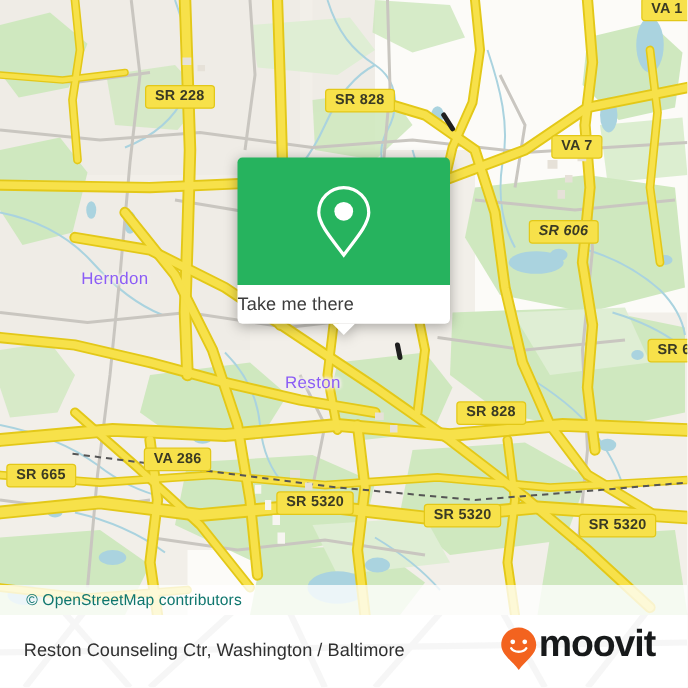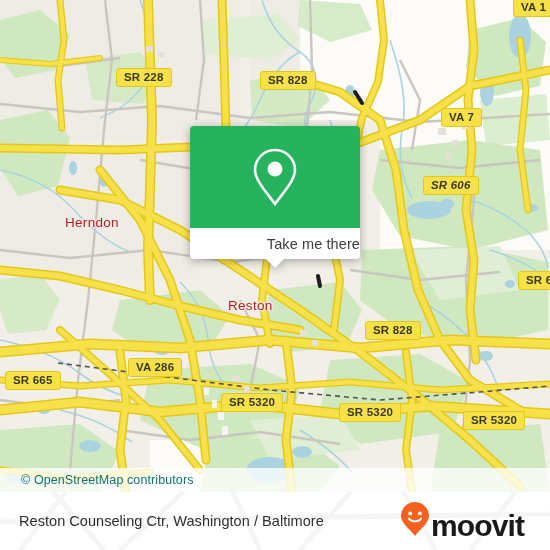--- a/index.html
+++ b/index.html
@@ -21,21 +21,21 @@
     left: 0; top: 0;
     width: 550px; height: 492px;
     background: #f2efe9;
     overflow: hidden;
   }
   #map-canvas { position: absolute; left:0; top:0; width:550px; height:492px; }
 
   
   .place-label {
     position: absolute;
-    color: #b91c1c;
+    color: #8b5cf6;
     font-size: 13.5px;
     letter-spacing: .3px;
     white-space: nowrap;
     text-shadow:
       -1.5px 0 2px #f2efe9, 1.5px 0 2px #f2efe9,
       0 -1.5px 2px #f2efe9, 0 1.5px 2px #f2efe9,
       0 0 4px #f2efe9;
     pointer-events: none;
   }
 
@@ -69,21 +69,21 @@
     align-items: center;
     justify-content: center;
   }
   #popup-head svg { display:block; }
   #popup-foot {
     height: 31px;
     background: #ffffff;
     border-radius: 0 0 4px 4px;
     display: flex;
     align-items: center;
-    justify-content: flex-end;
+    justify-content: flex-start;
     position: relative;
   }
   #popup-foot-label {
     font-size: 14.5px;
     color: #3c3c3c;
     letter-spacing: .1px;
   }
   #popup-tail {
     position: absolute;
     left: 50%; top: 31px;
@@ -131,21 +131,21 @@
     padding: 0 26px 0 19px;
   }
   #footer-title {
     font-size: 14.5px;
     color: #2f2f2f;
     letter-spacing: .05px;
     white-space: nowrap;
   }
   #brand {
     display: flex;
-    align-items: flex-end;
+    align-items: flex-start;
     gap: 1px;
   }
   #brand-word {
     font-size: 30px;
     font-weight: bold;
     color: #17191a;
     letter-spacing: -.9px;
     line-height: 30px;
   }
 </style>
@@ -343,21 +343,21 @@
     <div class="place-label" style="left:65px; top:215px;">Herndon</div>
     <div class="place-label" style="left:228px; top:298px;">Reston</div>
 
     <div class="shield" style="left:116px; top:68px;">SR 228</div>
     <div class="shield" style="left:260px; top:71px;">SR 828</div>
     <div class="shield" style="left:513px; top:-2px;">VA 1</div>
     <div class="shield" style="left:441px; top:108px;text-align:center;">VA 7</div>
     <div class="shield" style="left:423px; top:176px;font-style:italic;">SR 606</div>
     <div class="shield" style="left:518px; top:271px;">SR 674</div>
     <div class="shield" style="left:365px; top:321px;">SR 828</div>
-    <div class="shield" style="left:128px; top:358px;">VA 286</div>
+    <div class="shield" style="left:115px; top:358px;">VA 286</div>
     <div class="shield" style="left:5px; top:371px;">SR 665</div>
     <div class="shield" style="left:221px; top:393px;">SR 5320</div>
     <div class="shield" style="left:339px; top:403px;">SR 5320</div>
     <div class="shield" style="left:463px; top:411px;">SR 5320</div>
 
     <div id="popup">
       <div id="popup-head">
         <span>
           <svg width="48" height="62" viewBox="0 0 48 62" fill="none">
             <path d="M24 4 C13 4 4 13 4 24 C4 34 16 47 24 58 C32 47 44 34 44 24 C44 13 35 4 24 4 Z" stroke="#ffffff" stroke-width="2.6" fill="none"></path>

